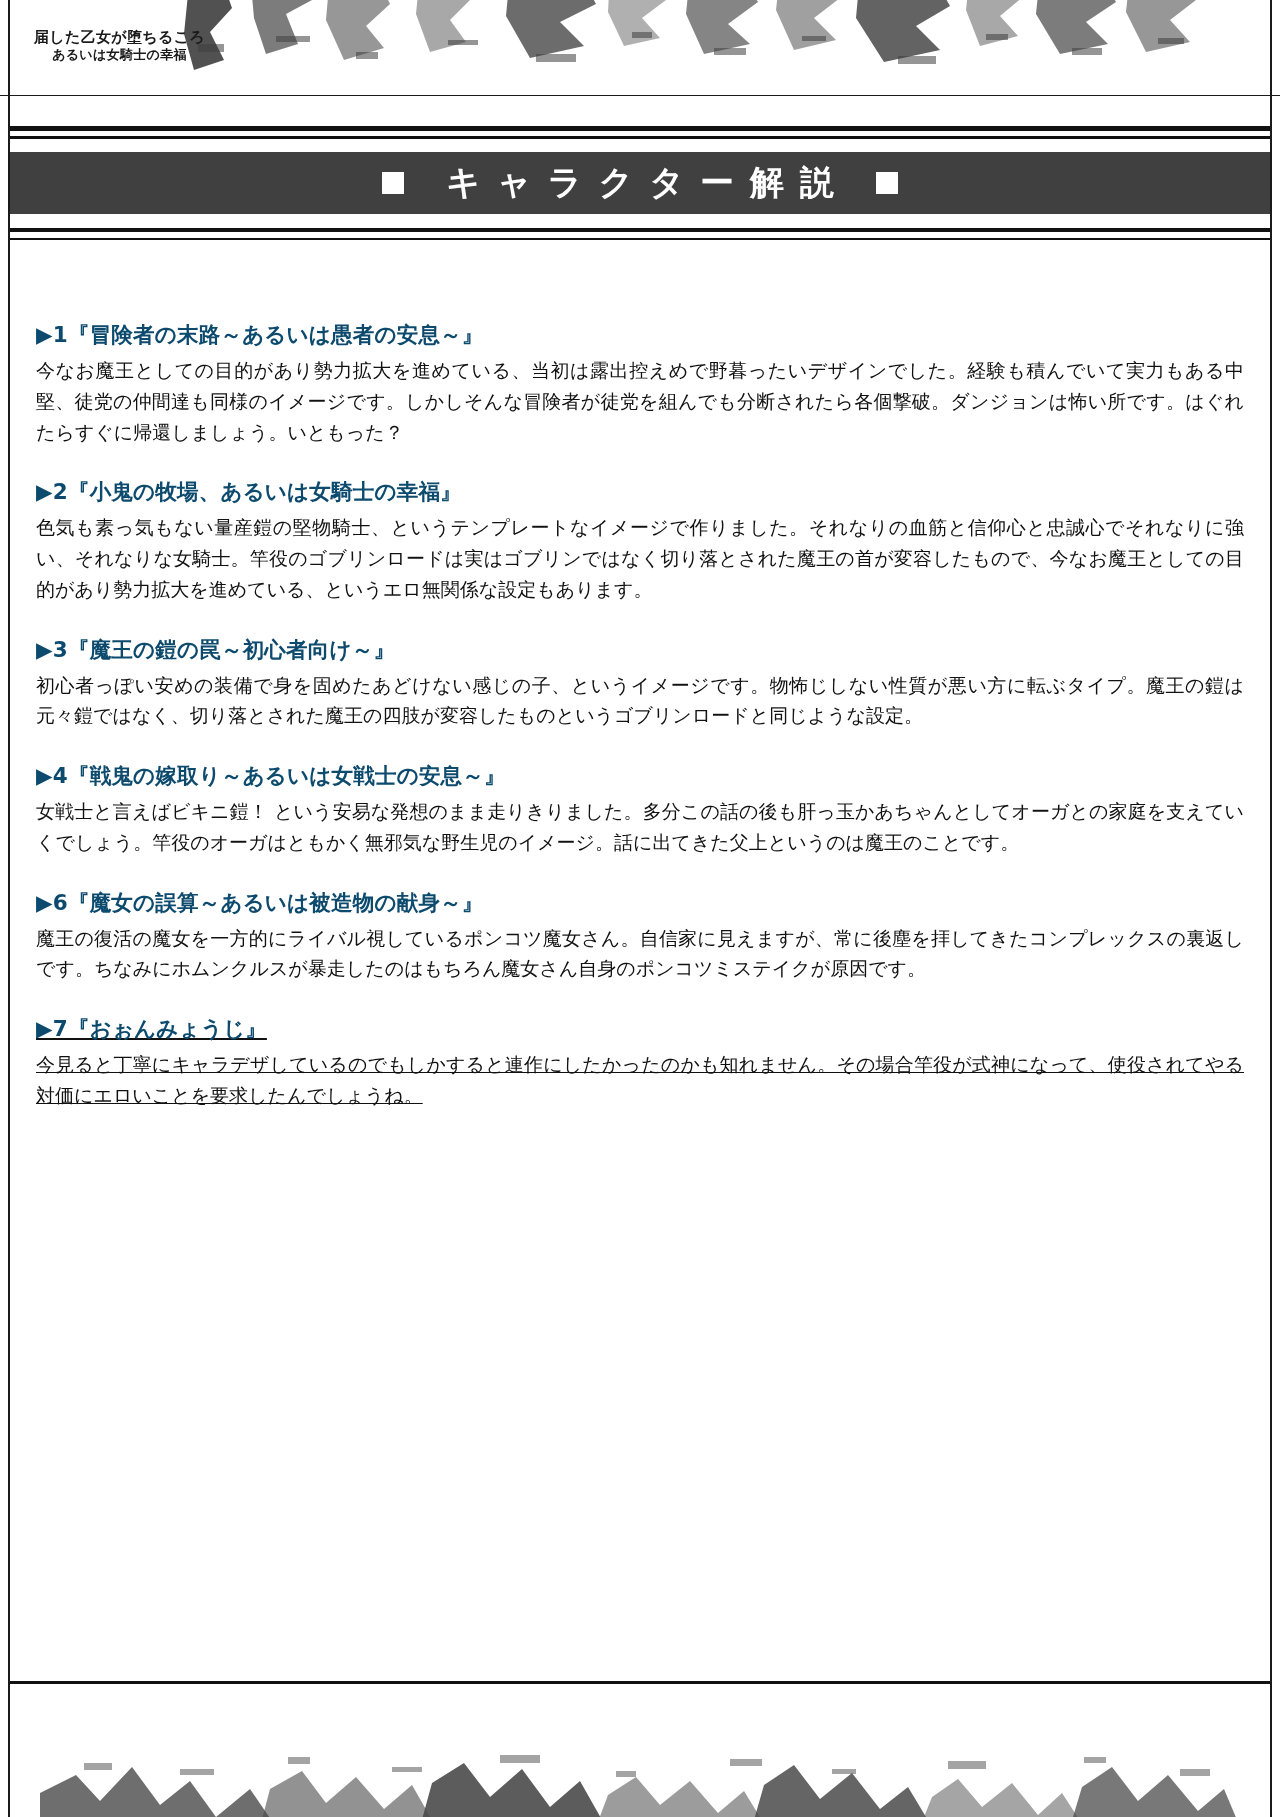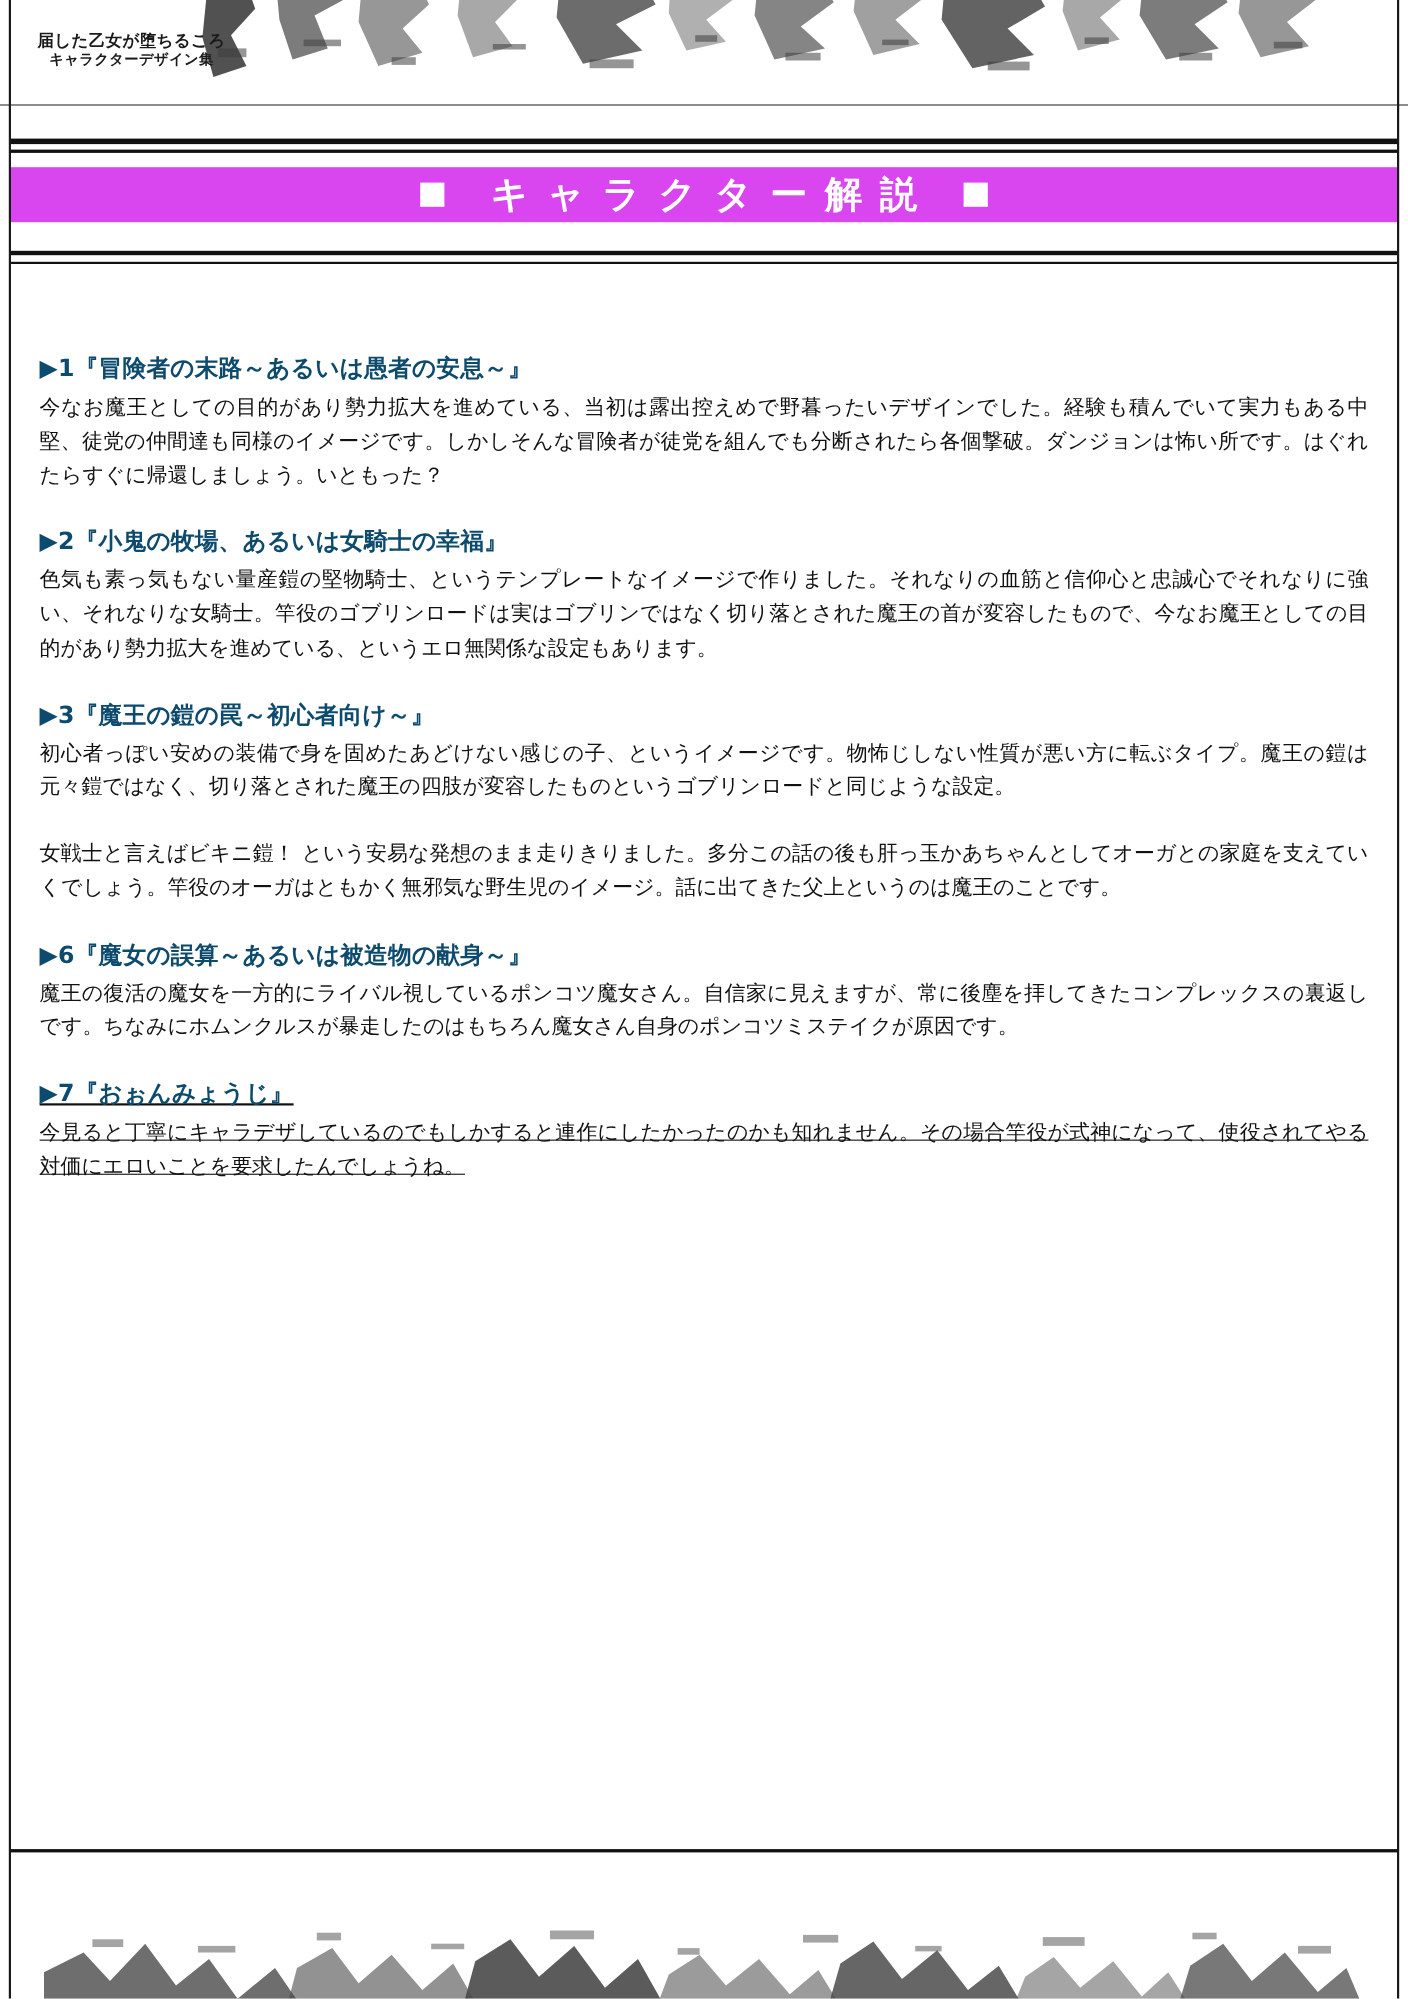--- a/index.html
+++ b/index.html
@@ -100,22 +100,22 @@
     height: 3px;
     background: #111111;
   }
 
   
   .title-bar {
     position: absolute;
     left: 10px;
     right: 10px;
     top: 152px;
-    height: 50px;
-    background: #d946ef;
+    height: 62px;
+    background: #404040;
     display: flex;
     align-items: center;
     justify-content: center;
   }
   .title-bar .title-text {
     color: #ffffff;
     font-size: 34px;
     font-weight: bold;
     letter-spacing: 16px;
     font-family: "DejaVu Sans", "Liberation Sans", sans-serif;
@@ -242,21 +242,21 @@
         <rect x="622" y="62" width="24" height="5"></rect>
         <rect x="718" y="82" width="38" height="8"></rect>
         <rect x="806" y="60" width="22" height="6"></rect>
         <rect x="892" y="74" width="30" height="7"></rect>
         <rect x="978" y="64" width="26" height="6"></rect>
       </g>
     </svg>
 
     <div class="header-title">
       <span class="line1">届した乙女が堕ちるころ</span>
-      <span class="line2">キャラクターデザイン集</span>
+      <span class="line2">あるいは女騎士の幸福</span>
     </div>
     <div class="header-rule"></div>
   </div>
 
   <div class="rule-a"></div>
   <div class="rule-b"></div>
 
   <div class="title-bar">
     <div class="title-wrap">
       <span class="sq"></span>
@@ -279,20 +279,21 @@
       <h2 class="entry-heading">▶2『小鬼の牧場、あるいは女騎士の幸福』</h2>
       <p class="entry-body">色気も素っ気もない量産鎧の堅物騎士、というテンプレートなイメージで作りました。それなりの血筋と信仰心と忠誠心でそれなりに強い、それなりな女騎士。竿役のゴブリンロードは実はゴブリンではなく切り落とされた魔王の首が変容したもので、今なお魔王としての目的があり勢力拡大を進めている、というエロ無関係な設定もあります。</p>
     </div>
 
     <div class="entry">
       <h2 class="entry-heading">▶3『魔王の鎧の罠～初心者向け～』</h2>
       <p class="entry-body">初心者っぽい安めの装備で身を固めたあどけない感じの子、というイメージです。物怖じしない性質が悪い方に転ぶタイプ。魔王の鎧は元々鎧ではなく、切り落とされた魔王の四肢が変容したものというゴブリンロードと同じような設定。</p>
     </div>
 
     <div class="entry">
+      <h2 class="entry-heading">▶4『戦鬼の嫁取り～あるいは女戦士の安息～』</h2>
       <p class="entry-body">女戦士と言えばビキニ鎧！ という安易な発想のまま走りきりました。多分この話の後も肝っ玉かあちゃんとしてオーガとの家庭を支えていくでしょう。竿役のオーガはともかく無邪気な野生児のイメージ。話に出てきた父上というのは魔王のことです。</p>
     </div>
 
 
     <div class="entry">
       <h2 class="entry-heading">▶6『魔女の誤算～あるいは被造物の献身～』</h2>
       <p class="entry-body">魔王の復活の魔女を一方的にライバル視しているポンコツ魔女さん。自信家に見えますが、常に後塵を拝してきたコンプレックスの裏返しです。ちなみにホムンクルスが暴走したのはもちろん魔女さん自身のポンコツミステイクが原因です。</p>
     </div>
 
     <div class="entry">

